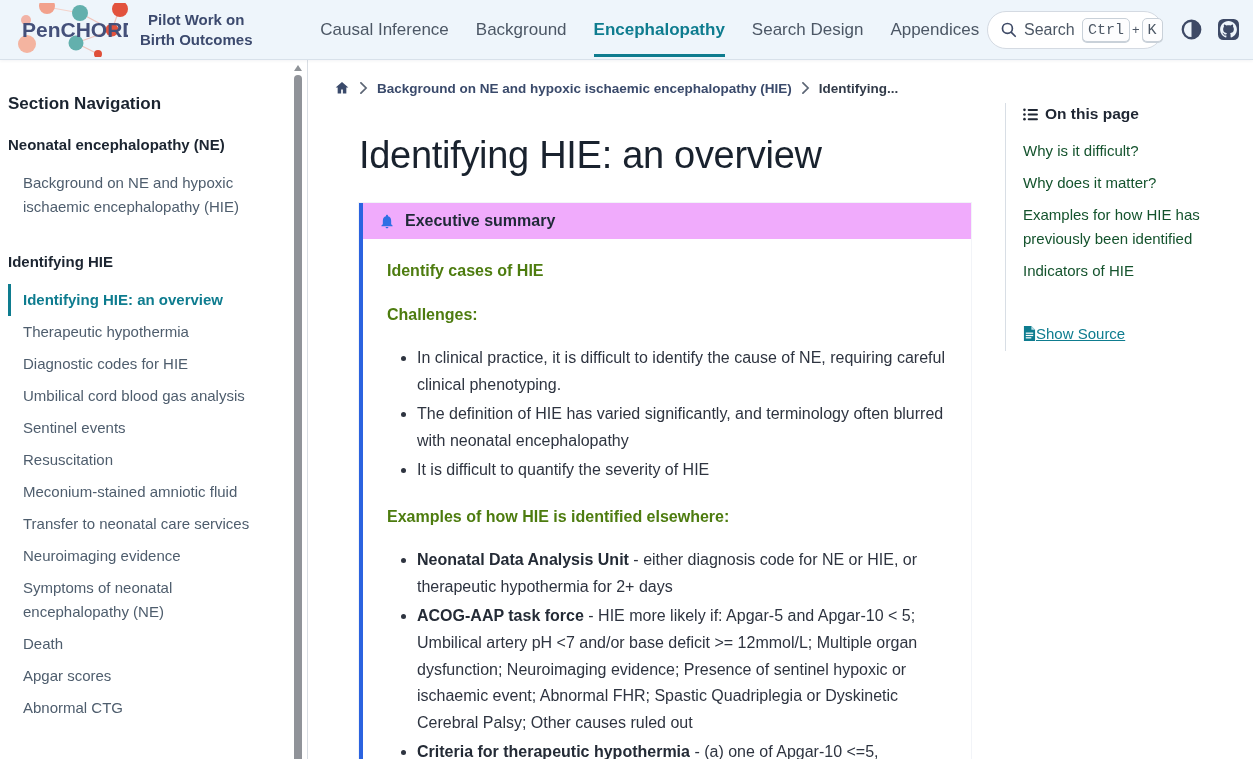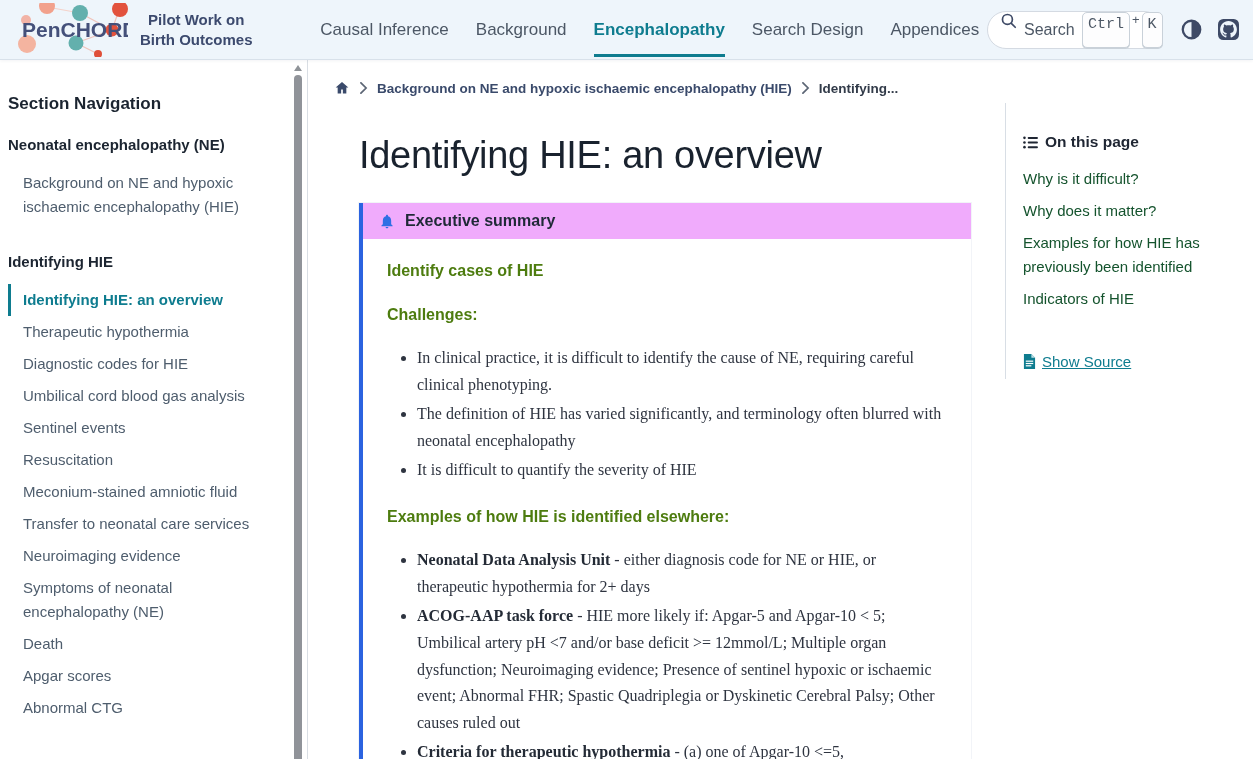--- a/index.html
+++ b/index.html
@@ -10,21 +10,21 @@
   .header { height: 60px; background: #eef5fb; display: flex; align-items: center;
     padding: 0 14px 0 16px; border-bottom: 1px solid rgba(30,50,90,.10);
     box-shadow: 0 1px 3px rgba(30,50,90,.06); position: relative; z-index: 5; }
   .logo-wrap { display: flex; align-items: center; cursor: pointer; }
   .site-title { font-weight: bold; color: #3c4a6e; font-size: 15px; line-height: 20px;
     text-align: center; margin-left: 12px; white-space: nowrap; }
   .topnav { display: flex; align-items: center; gap: 27px; margin: 0 auto; padding-left: 60px; }
   .topnav a { text-decoration: none; color: #4c5765; font-size: 17px; padding: 17px 0 14px;
     border-bottom: 3px solid transparent; cursor: pointer; }
   .topnav a.active { color: #0e7c8f; font-weight: bold; border-bottom-color: #0e7c8f; }
-  .search-pill { display: flex; width: 176px; height: 38px;
+  .search-pill { display: flex; align-items: center; width: 176px; height: 38px;
     background: #fff; border: 1px solid #d4dae2; border-radius: 19px; padding: 0 8px 0 12px; }
   .search-pill svg { flex: 0 0 auto; }
   .search-input { border: none; outline: none; width: 58px; font-size: 16px; color: #4c5765;
     margin-left: 7px; background: transparent; font-family: "Liberation Sans", sans-serif; }
   .search-input::placeholder { color: #4c5765; opacity: 1; }
   kbd { font-family: "Liberation Mono", monospace; font-size: 15px; color: #4c5765;
     background: #fdfdfe; border: 1px solid #c9d1d9; border-radius: 5px; padding: 3px 5px 2px;
     box-shadow: 0 1px 0 #c9d1d9; }
   .kbd-joiner { color: #4c5765; font-size: 13px; margin: 0 2px; }
   .header-icons { display: flex; align-items: center; gap: 16px; margin-left: 18px; }
@@ -62,32 +62,32 @@
   h1.page-title { font-size: 38px; font-weight: 400; color: #19222e; letter-spacing: -.3px;
     margin: 38px 0 26px; }
   .admonition { border-left: 4px solid #2b63e0; background: #fff;
     box-shadow: 0 0 0 1px rgba(40,70,140,.06); }
   .admonition-header { display: flex; align-items: center; gap: 10px; background: #f0abfc;
     padding: 9px 16px; font-size: 16px; font-weight: bold; color: #1f2937; }
   .admonition-body { padding: 2px 24px 24px; font-size: 16px; line-height: 1.66; color: #2e3440; }
   .admonition-body p { margin: 17px 0; }
   .bold-lead { font-weight: bold; color: #4d7c0f; }
   .admonition-body ul { margin: 14px 0 20px; padding-left: 30px; }
-  .admonition-body li { margin-bottom: 3px; font-family: Liberation Serif, serif; }
+  .admonition-body li { margin-bottom: 3px; }
   .admonition-body strong { color: #242b36; }
 
   
   .right-sidebar { width: 248px; flex: 0 0 248px; padding: 43px 10px 0 0; }
   .toc-block { border-left: 1px solid #d8dee5; padding: 2px 6px 6px 17px; }
   .toc-heading { display: flex; align-items: center; gap: 7px; font-size: 15.5px;
-    font-weight: bold; color: #1f2633; margin-bottom: 12px; margin-top: 28px; }
+    font-weight: bold; color: #1f2633; margin-bottom: 12px; }
   .toc-list { list-style: none; }
   .toc-list a { display: block; text-decoration: none; color: #14532d; font-size: 15px;
     line-height: 1.6; padding: 4px 0; cursor: pointer; }
-  .show-source { display: inline-flex; align-items: center; gap: 6px; margin-top: 38px;
+  .show-source { display: inline-flex; align-items: center; margin-top: 38px;
     color: #0e7c8f; font-size: 15px; text-decoration: underline; cursor: pointer; }
 </style>
 </head>
 <body>
 
 <header class="header">
   <a class="logo-wrap">
     <svg width="112" height="54" viewBox="0 0 112 54">
       <line x1="64" y1="10" x2="96" y2="27" stroke="#f0c3ba" stroke-width="1.2"></line>
       <line x1="96" y1="27" x2="103" y2="7" stroke="#f0c3ba" stroke-width="1.2"></line>

